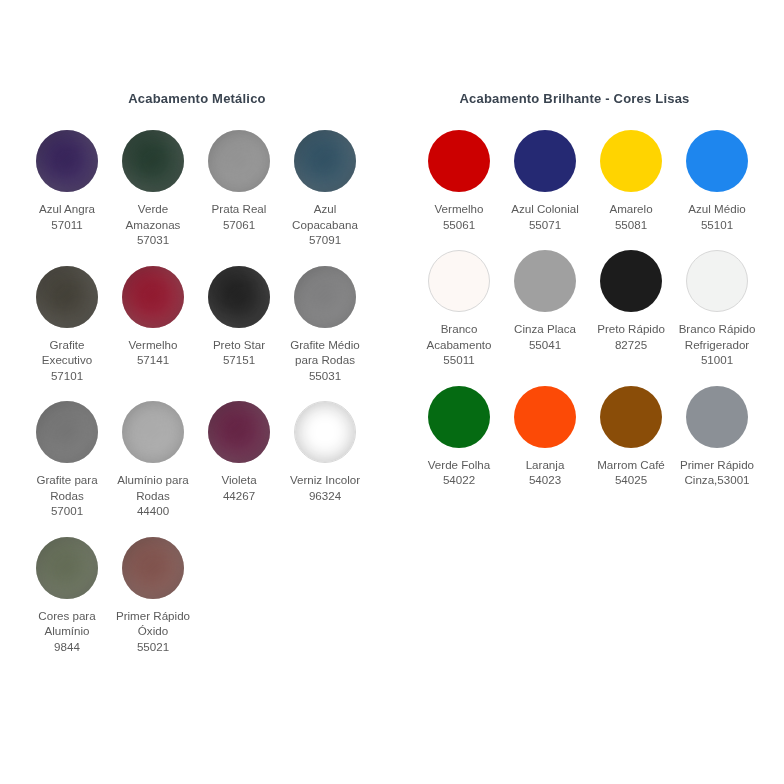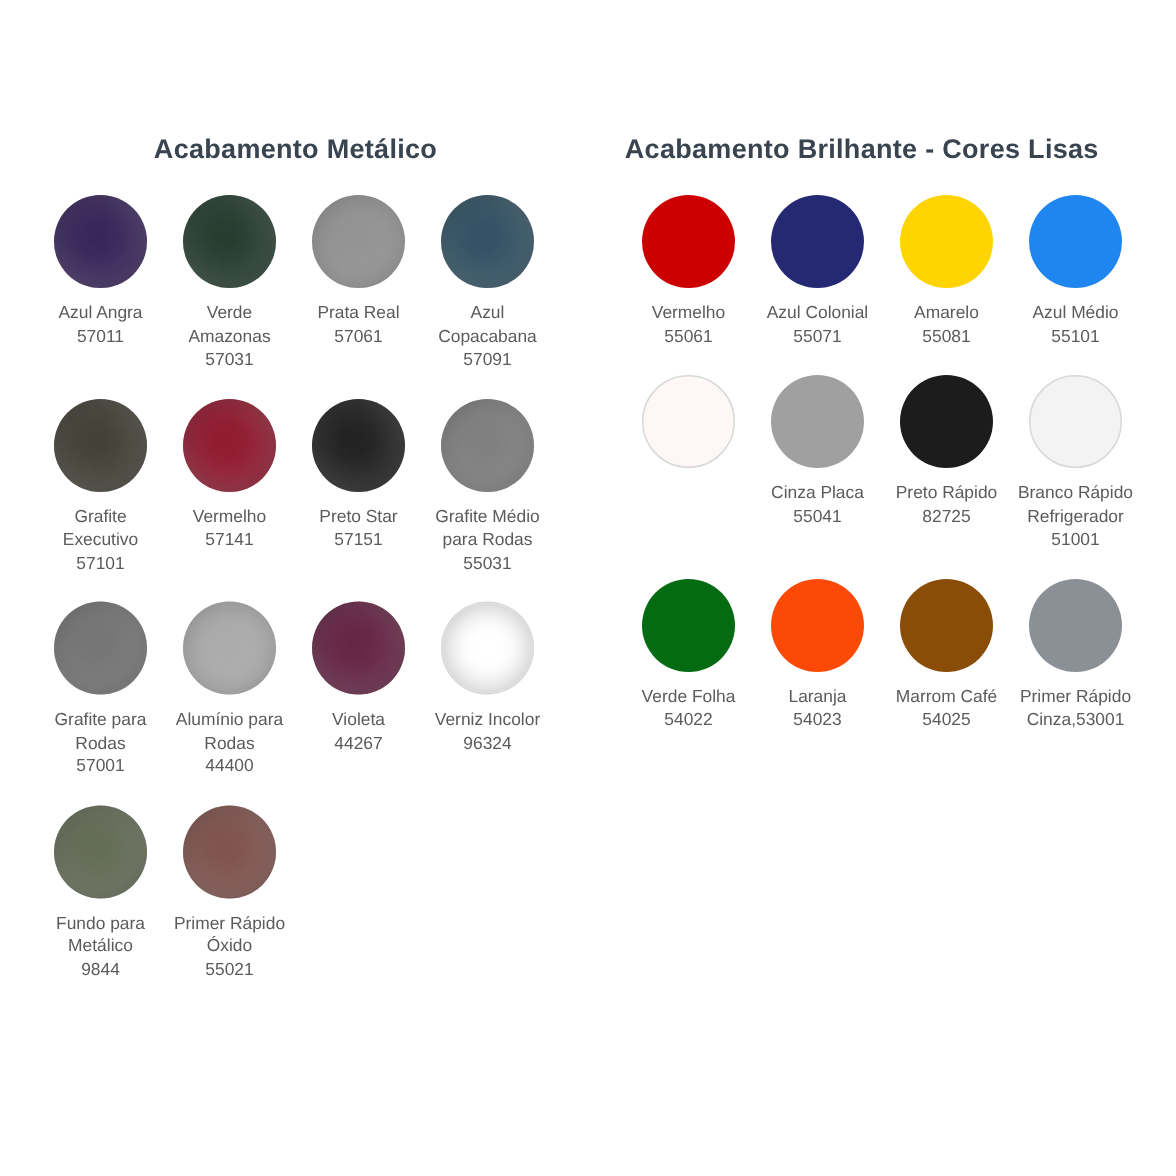--- a/index.html
+++ b/index.html
@@ -24,21 +24,21 @@
     padding: 0;
   }
   .panel {
     position: relative;
     box-sizing: border-box;
   }
   .panel-left  { width: 400px; padding-left: 24px; }
   .panel-right { width: 384px; padding-left: 16px; }
 
   .panel-title {
-    font-size: 18px;
+    font-size: 13px;
     font-weight: bold;
     color: #3a4450;
     text-align: center;
     letter-spacing: 0.2px;
     margin: 0;
     padding-top: 88px;
     height: 22px;
     line-height: 22px;
   }
   .panel-left .panel-title  { padding-right: 30px; }
@@ -141,21 +141,21 @@
         <div class="swatch-cell">
           <div class="swatch-disc metallic" style="background: rgb(94, 26, 60);"></div>
           <div class="swatch-label"><span>Violeta</span> <span class="swatch-code">44267</span></div>
         </div>
         <div class="swatch-cell">
           <div class="swatch-disc metallic outlined" style="background: rgb(255, 255, 255);"></div>
           <div class="swatch-label"><span>Verniz Incolor</span> <span class="swatch-code">96324</span></div>
         </div>
         <div class="swatch-cell">
           <div class="swatch-disc metallic" style="background: rgb(92, 101, 78);"></div>
-          <div class="swatch-label"><span>Fundo para Metálico</span> <span class="swatch-code">9844</span></div>
+          <div class="swatch-label"><span>Cores para Alumínio</span> <span class="swatch-code">9844</span></div>
         </div>
         <div class="swatch-cell">
           <div class="swatch-disc metallic" style="background: rgb(122, 75, 69);"></div>
           <div class="swatch-label"><span>Primer Rápido Óxido</span> <span class="swatch-code">55021</span></div>
         </div>
       </div>
   </div>
 
   <div class="panel panel-right">
     <h2 class="panel-title">Acabamento Brilhante - Cores Lisas</h2>
@@ -171,20 +171,21 @@
         <div class="swatch-cell">
           <div class="swatch-disc" style="background: rgb(255, 212, 0);"></div>
           <div class="swatch-label"><span>Amarelo</span> <span class="swatch-code">55081</span></div>
         </div>
         <div class="swatch-cell">
           <div class="swatch-disc" style="background: rgb(30, 134, 238);"></div>
           <div class="swatch-label"><span>Azul Médio</span> <span class="swatch-code">55101</span></div>
         </div>
         <div class="swatch-cell">
           <div class="swatch-disc outlined" style="background: rgb(253, 248, 245);"></div>
+          <div class="swatch-label"><span>Branco Acabamento</span> <span class="swatch-code">55011</span></div>
         </div>
         <div class="swatch-cell">
           <div class="swatch-disc" style="background: rgb(160, 160, 160);"></div>
           <div class="swatch-label"><span>Cinza Placa</span> <span class="swatch-code">55041</span></div>
         </div>
         <div class="swatch-cell">
           <div class="swatch-disc" style="background: rgb(28, 28, 28);"></div>
           <div class="swatch-label"><span>Preto Rápido</span> <span class="swatch-code">82725</span></div>
         </div>
         <div class="swatch-cell">

